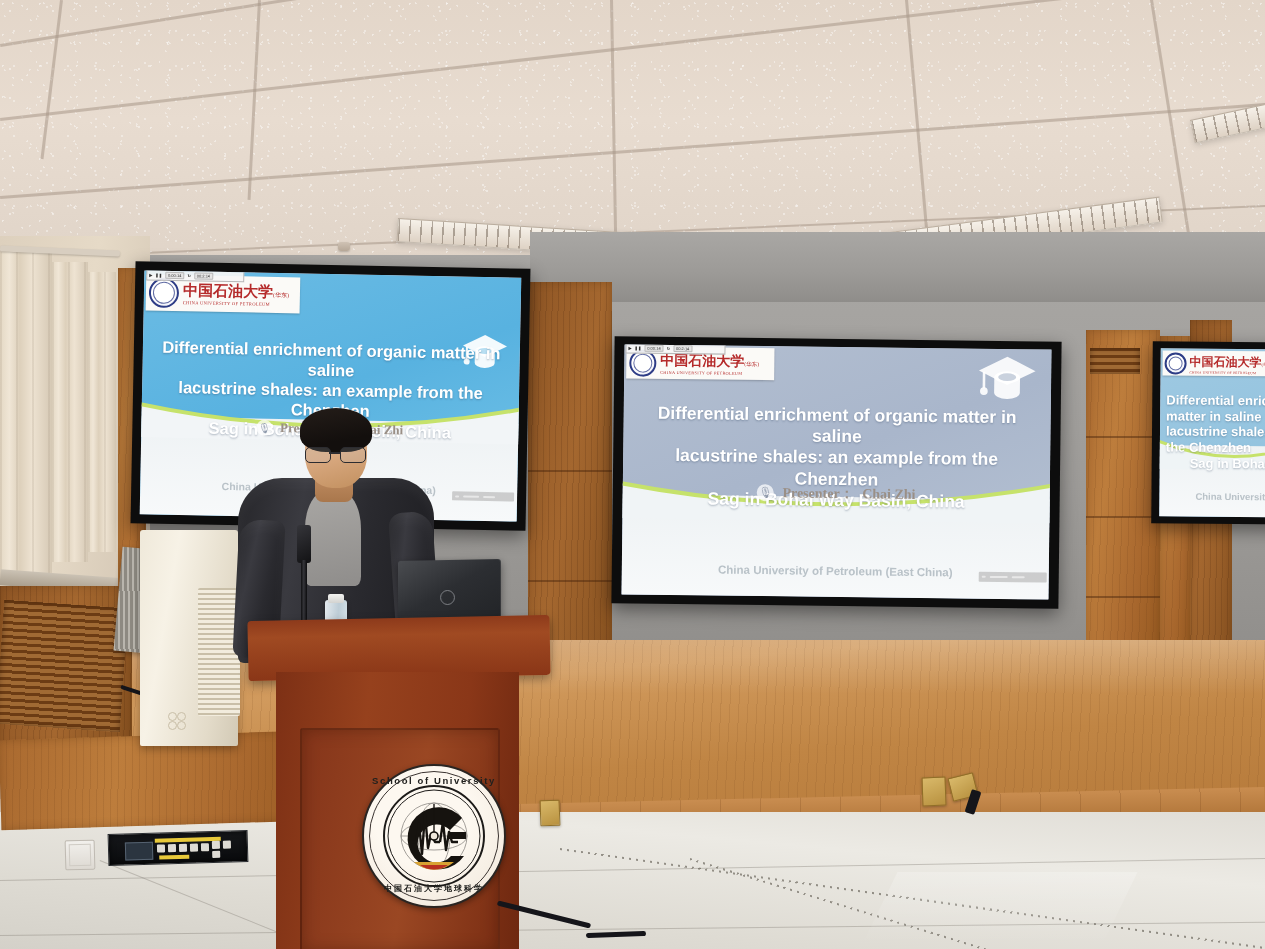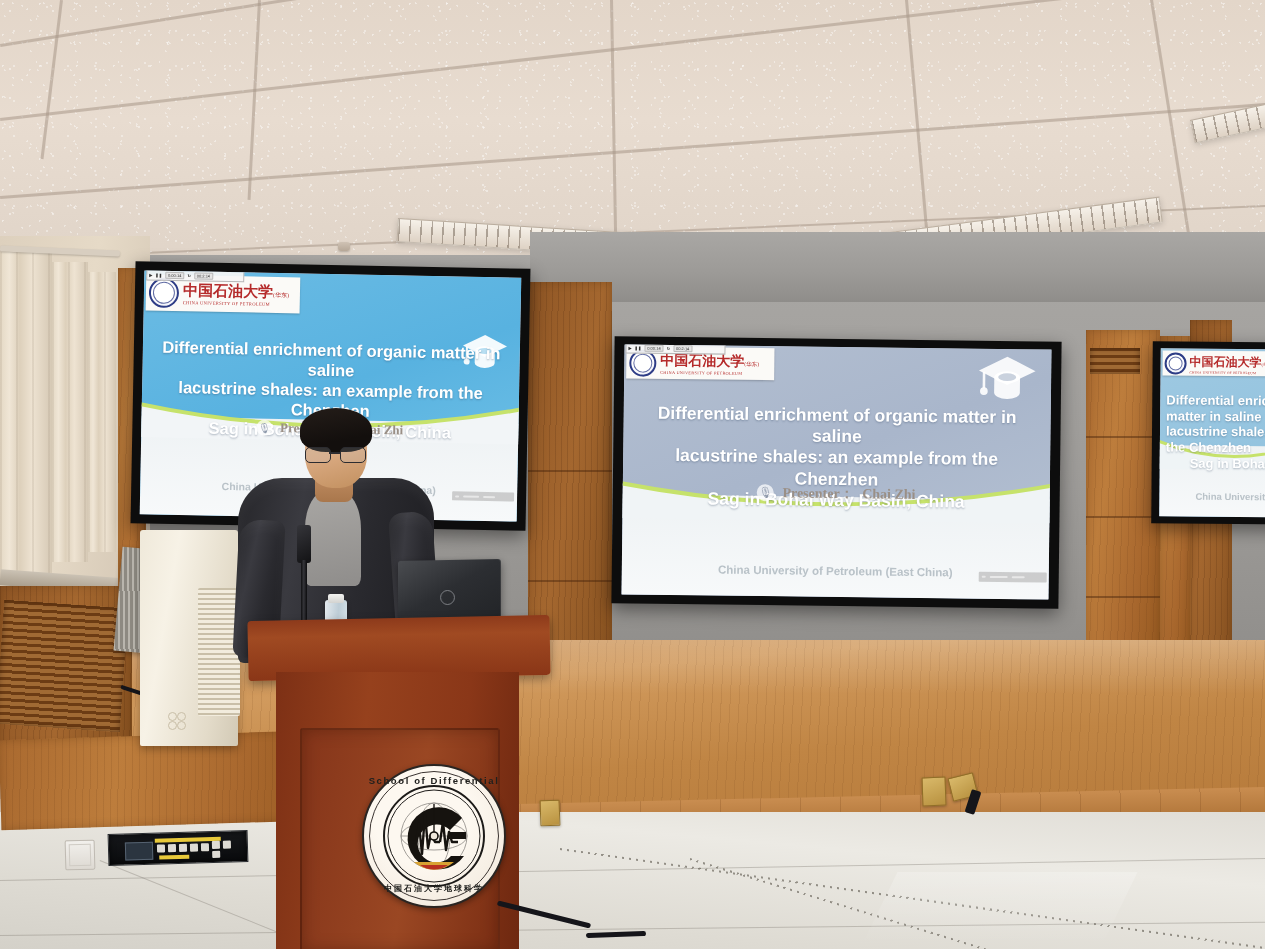--- a/index.html
+++ b/index.html
@@ -590,21 +590,21 @@
       <path d="M80 34 a31 31 0 1 0 2 38 l-13 0 a19 19 0 1 1 -1 -26 Z" fill="#16130f"></path>
       <rect x="66" y="48" width="18" height="7" fill="#16130f"></rect>
       <polyline points="30,58 34,58 37,40 40,70 43,30 46,64 49,50 53,58 58,58" fill="none" stroke="#16130f" stroke-width="2.4" stroke-linejoin="round"></polyline>
       <polyline points="58,58 61,38 64,66 67,48 70,58 76,58" fill="none" stroke="#16130f" stroke-width="2.4" stroke-linejoin="round"></polyline>
       <circle cx="52" cy="52" r="4" fill="#efe8db" stroke="#16130f" stroke-width="1.6"></circle>
       <line x1="52" y1="20" x2="52" y2="48" stroke="#16130f" stroke-width="1.4"></line>
       <path d="M32 78 a30 30 0 0 0 40 0 Z" fill="#d8a232"></path>
       <path d="M38 81 a24 24 0 0 0 28 0 Z" fill="#b83020"></path>
     </svg>
     <div class="emblem-text">
-      <span style="transform:translate(-50%,-50%) rotate(0deg) translateY(-56px);font-size:9.5px;letter-spacing:1.6px;">School of Differential</span>
+      <span style="transform:translate(-50%,-50%) rotate(0deg) translateY(-56px);font-size:9.5px;letter-spacing:1.6px;">School of University</span>
       <span style="transform:translate(-50%,-50%) translateY(52px);font-size:8px;letter-spacing:2px;">中国石油大学地球科学</span>
     </div>
   </div>
 
   <div class="cable" style="left:496px;top:912px;width:96px;height:5px;transform:rotate(14deg);border-radius:3px;"></div>
   <div class="cable" style="left:586px;top:932px;width:60px;height:5px;transform:rotate(-2deg);border-radius:3px;"></div>
 
 </div>
 
 </body></html>

